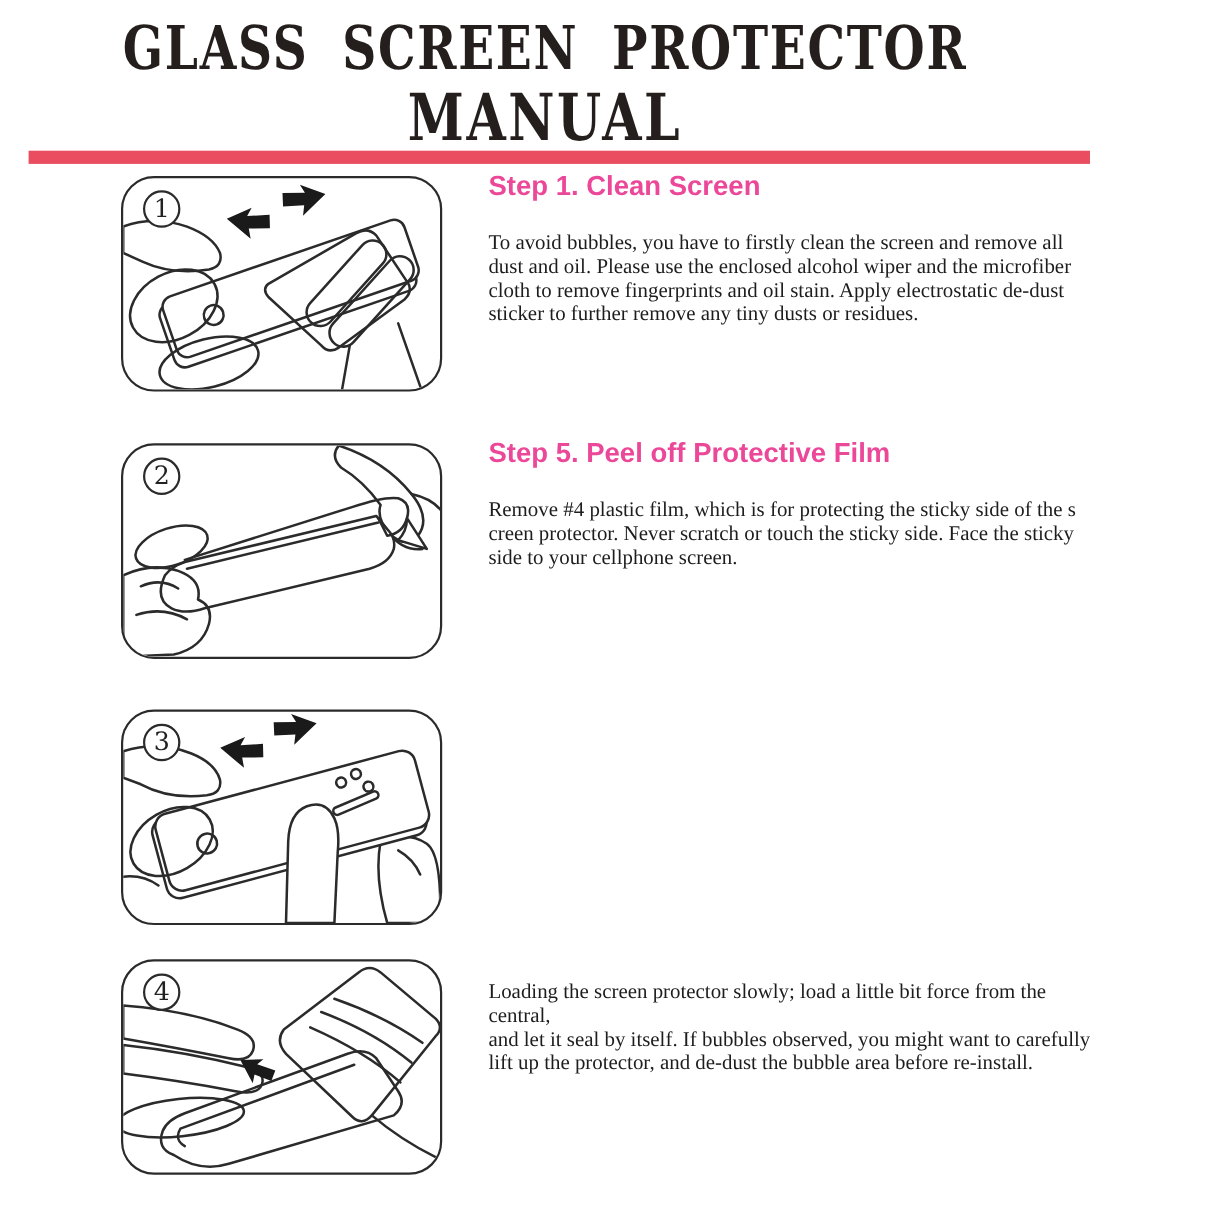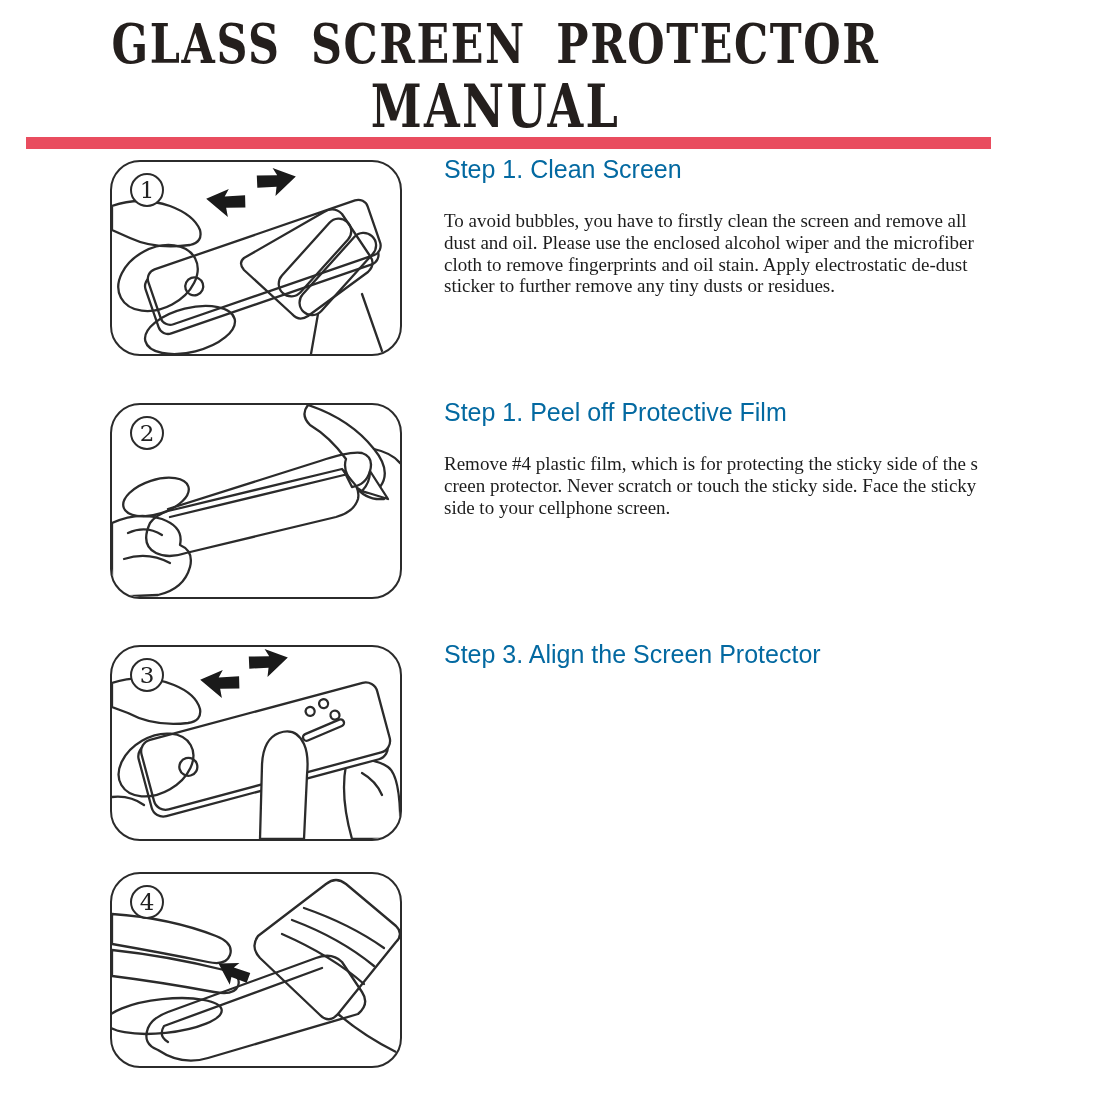--- a/index.html
+++ b/index.html
@@ -28,22 +28,22 @@
   }
   .fig svg { position:absolute; inset:0; width:100%; height:100%; }
   .fig-num {
     position:absolute; top:11px; left:18px; width:34px; height:34px; box-sizing:border-box;
     border:2px solid #2b2b2b; border-radius:50%; display:flex; align-items:center; justify-content:center;
     font-family:"DejaVu Serif", serif; font-size:23px; color:#222; background:#fff; z-index:2;
   }
 
   .copy { width:548px; margin-top:-6px; }
   .step-heading {
-    margin:0; font-family:"Liberation Sans", sans-serif; font-weight:400;
-    font-size:25px; line-height:31px; color:#0369a1;
+    margin:0; font-family:"Liberation Sans", sans-serif; font-weight:700;
+    font-size:25px; line-height:31px; color:#ec4899;
   }
   .step-body {
     margin:25px 0 0; font-size:19px; line-height:21.8px; color:#1d1d1d;
     white-space:pre-line;
   }
 
   
   .art * { stroke:#2b2b2b; stroke-width:2.3; fill:none; stroke-linecap:round; stroke-linejoin:round; }
   .art .w { fill:#ffffff; }          
   .art .k { fill:#1a1a1a; stroke:none; } 
@@ -115,21 +115,21 @@
         </g>
         <g class="w">
           <ellipse transform="rotate(-18 44 92)" cx="44" cy="92" rx="34" ry="17"></ellipse>
           <path d="M0,118 Q26,106 50,114 Q72,122 68,140 Q82,146 78,162 Q72,184 46,190 L0,192 Z"></path>
           <path fill="none" d="M16,128 Q34,120 50,130"></path>
           <path fill="none" d="M12,154 Q36,146 58,158"></path>
         </g>
       </svg>
     </div>
     <div class="copy">
-      <h2 class="step-heading">Step 1. Peel off Protective Film</h2>
+      <h2 class="step-heading">Step 5. Peel off Protective Film</h2>
       <p class="step-body">Remove #4 plastic film, which is for protecting the sticky side of the s
 creen protector. Never scratch or touch the sticky side. Face the sticky
 side to your cellphone screen.</p>
     </div>
   </div>
 
   <div class="step step-3">
     <div class="fig">
       <span class="fig-num">3</span>
       <svg class="art" viewBox="0 0 288 192" aria-hidden="true">
@@ -150,21 +150,20 @@
         <g class="w">
           <path d="M0,36 Q32,26 62,38 Q84,47 88,62 Q90,74 76,76 Q42,80 16,66 L0,60 Z"></path>
           <ellipse transform="rotate(-30 44 118)" cx="44" cy="118" rx="40" ry="28"></ellipse>
           <path fill="none" d="M0,150 Q18,148 32,158"></path>
         </g>
         <path class="k" transform="translate(90,20) rotate(8)" d="M0,13 L21,0 L18,8 L38,4 L40,16 L21,19 L24,28 Z"></path>
         <path class="k" transform="translate(134,6) rotate(-12)" d="M40,13 L19,0 L22,8 L2,4 L0,16 L19,19 L16,28 Z"></path>
       </svg>
     </div>
     <div class="copy">
-      <h2 class="step-heading">Step 3. Align the Screen Protector</h2>
     </div>
   </div>
 
   <div class="step step-4">
     <div class="fig">
       <span class="fig-num">4</span>
       <svg class="art" viewBox="0 0 288 192" aria-hidden="true">
         <g>
           <path class="w" d="M46,176 Q30,170 36,154 Q40,144 56,138 L204,84 Q220,78 230,88 L250,118 Q258,130 246,140 L96,184 Q70,192 46,176 Z"></path>
           <path d="M56,168 Q46,162 52,152 L210,94"></path>
@@ -178,16 +177,19 @@
           <path d="M146,62 L214,10 Q224,2 234,10 L284,52 Q292,60 284,68 L226,140 Q217,150 208,141 L148,84 Q138,73 146,62 Z"></path>
           <path fill="none" d="M192,34 Q238,50 272,74"></path>
           <path fill="none" d="M180,46 Q228,64 262,92"></path>
           <path fill="none" d="M170,60 Q220,82 252,110"></path>
           <path fill="none" d="M226,140 Q252,162 284,178"></path>
         </g>
         <path class="k" transform="translate(112,80) rotate(30) scale(0.85)" d="M0,13 L21,0 L18,8 L38,4 L40,16 L21,19 L24,28 Z"></path>
       </svg>
     </div>
     <div class="copy">
+      <p class="step-body">Loading the screen protector slowly; load a little bit force from the central,
+and let it seal by itself. If bubbles observed, you might want to carefully
+lift up the protector, and de-dust the bubble area before re-install.</p>
     </div>
   </div>
 
 </div>
 
 </body></html>

